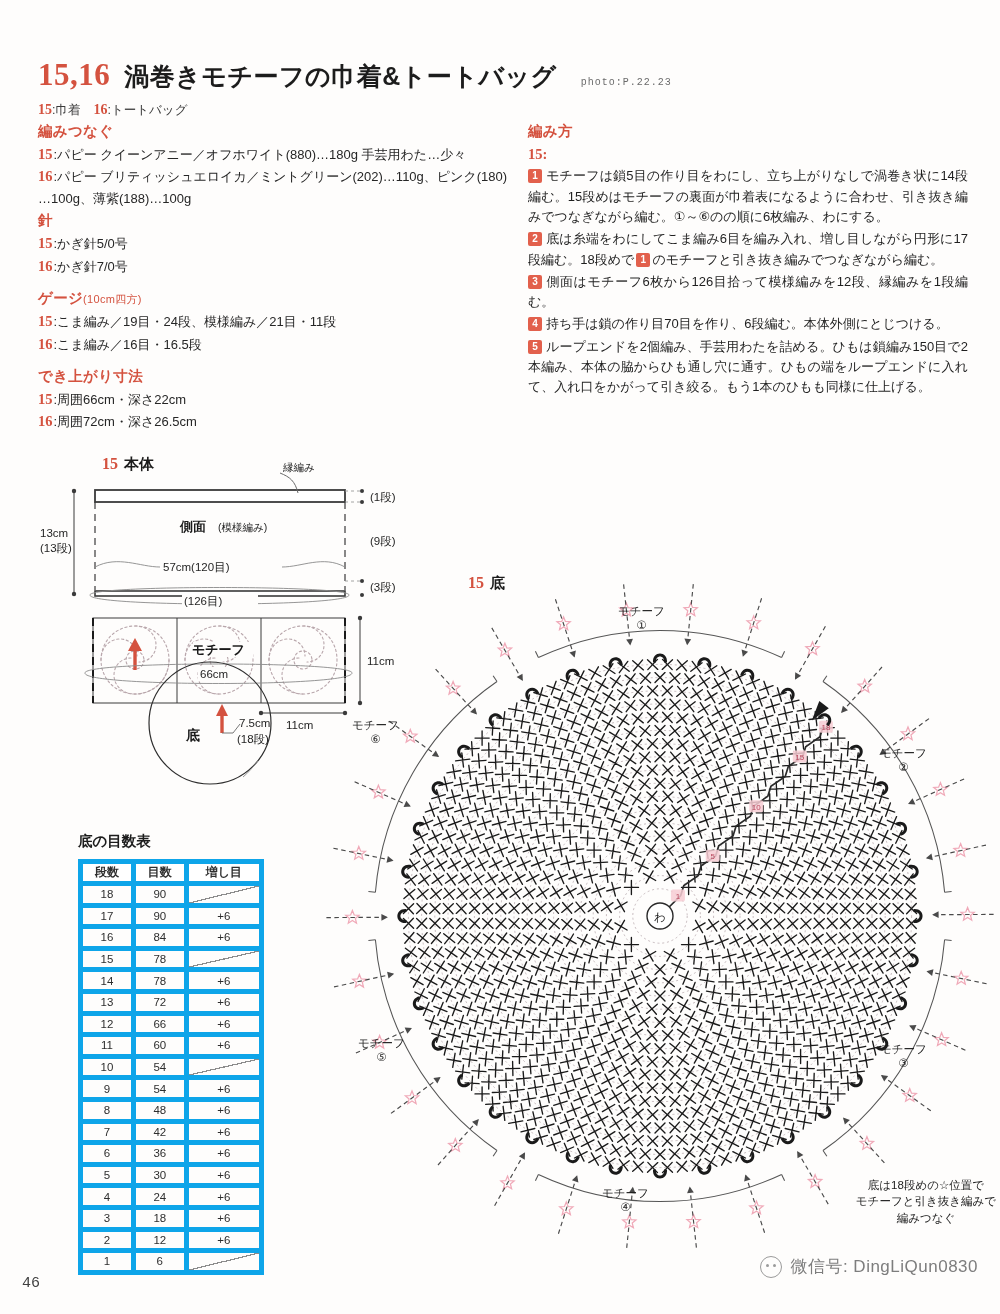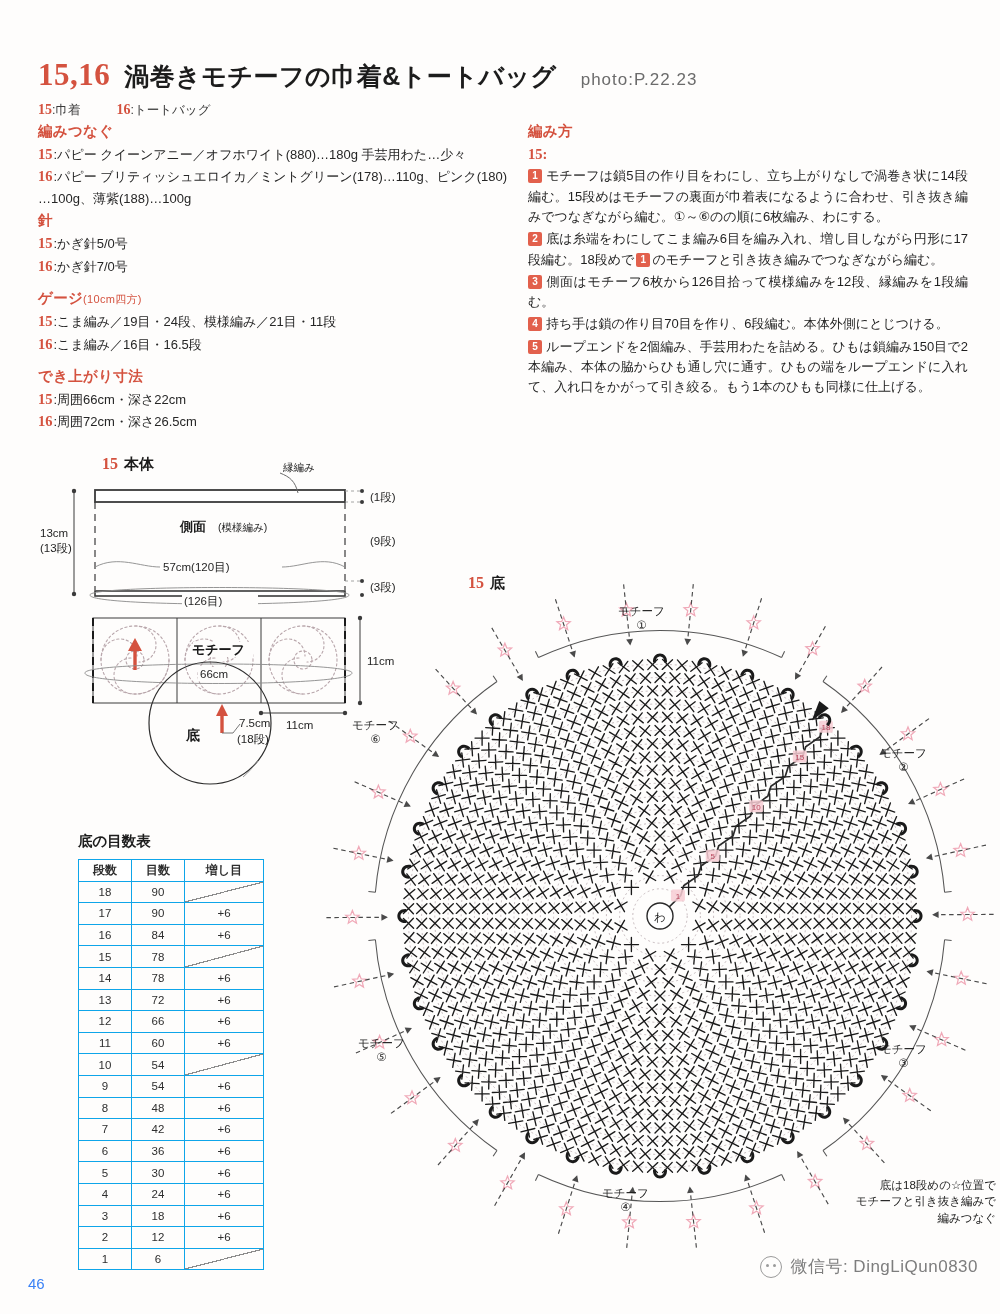--- a/index.html
+++ b/index.html
@@ -29,28 +29,28 @@
     font-family: "Liberation Serif", "DejaVu Serif", serif;
     font-size: 31px; font-weight: 700; color: #d4523f;
     letter-spacing: 0.5px;
   }
   .hdr-title {
     font-size: 25px; font-weight: 700; color: #1c1c1c;
     letter-spacing: 0.5px;
     margin-top: 24px;
   }
   .hdr-photo {
-    font-family: Liberation Sans, sans-serif;
-    font-size: 17px; color: #6b6b6b; letter-spacing: 1px;
+    font-family: Liberation Mono, monospace;
+    font-size: 10px; color: #6b6b6b; letter-spacing: 1px;
     margin-left: 10px;
     margin-top: 32px;
   }
   .hdr-sub {
     margin-top: 9px; font-size: 12.5px; color: #3a3a3a;
-    display: flex; gap: 36px;
+    display: flex; gap: 13px;
   }
   .hdr-sub .rn {
     color: #d4523f; font-weight: 700;
     font-family: "Liberation Serif", "DejaVu Serif", serif;
     font-size: 14px;
   }
 
   
   .col-left  { position: absolute; left: 38px;  top: 122px; width: 470px; }
   .col-right { position: absolute; left: 528px; top: 122px; width: 440px; }
@@ -98,21 +98,21 @@
   }
 
   
   .tbl-wrap { position: absolute; left: 78px; top: 832px; width: 190px; }
   .tbl-title { font-size: 14.5px; font-weight: 700; color: #1c1c1c; margin-bottom: 8px; }
   table.counts {
     border-collapse: collapse; width: 186px;
     font-size: 11.5px; color: #2e2e2e;
   }
   table.counts th, table.counts td {
-    border: 1px solid #0ea5e9;
+    border: 5px solid #0ea5e9;
     text-align: center; height: 21.6px; padding: 0;
     font-weight: 400;
   }
   table.counts th { font-weight: 700; font-size: 12px; background: #fff; }
   table.counts td.slash { position: relative; padding: 0; }
   table.counts td.slash::after {
     content: ""; position: absolute; left: 0; top: 0;
     width: 100%; height: 100%;
     background: linear-gradient(to bottom right,
       transparent calc(50% - 0.6px), #8c8c8c calc(50% - 0.6px),
@@ -133,28 +133,28 @@
     font-size: 16px; margin-right: 6px;
   }
   .motif-label {
     position: absolute; z-index: 6; text-align: center;
     font-size: 11.5px; color: #1f1f1f; line-height: 1.25;
     white-space: nowrap;
   }
   .note {
     position: absolute; right: 4px; bottom: 40px; z-index: 6;
     font-size: 11.5px; line-height: 1.42; color: #1f1f1f;
-    text-align: right; white-space: nowrap;
+    text-align: center; white-space: nowrap;
   }
 
   
   .pageno {
-    position: absolute; left: 28px; bottom: 22px;
-    font-size: 15px; color: #3b82f6;
-    font-family: Liberation Sans, sans-serif;
+    position: absolute; left: 22px; bottom: 22px;
+    font-size: 15px; color: #404040;
+    font-family: Liberation Mono, monospace;
   }
   .wm {
     position: absolute; right: 22px; bottom: 36px;
     display: flex; align-items: center; gap: 8px;
     font-size: 17px; color: #7d7d7d; letter-spacing: 0.5px;
     font-family: "Liberation Sans", sans-serif;
   }
   .wm-ball {
     width: 22px; height: 22px; border-radius: 50%;
     border: 1.6px solid #9b9b9b; position: relative; flex: none;
@@ -182,21 +182,21 @@
     <div class="hdr-sub">
       <span><span class="rn">15</span><span>:巾着</span></span>
       <span><span class="rn">16</span><span>:トートバッグ</span></span>
     </div>
   </div>
 
   <div class="col-left">
 
     <div class="sec-head">編みつなぐ</div>
     <div class="line"><span class="rn">15</span><span>:パピー クイーンアニー／オフホワイト(880)…180g  手芸用わた…少々</span></div>
-    <div class="line"><span class="rn">16</span><span>:パピー ブリティッシュエロイカ／ミントグリーン(178)…110g、ピンク(180)</span></div>
+    <div class="line"><span class="rn">16</span><span>:パピー ブリティッシュエロイカ／ミントグリーン(202)…110g、ピンク(180)</span></div>
     <div class="line"><span>…100g、薄紫(188)…100g</span></div>
 
     <div class="sec-head" style="margin-top:3px">針</div>
     <div class="line"><span class="rn">15</span><span>:かぎ針5/0号</span></div>
     <div class="line"><span class="rn">16</span><span>:かぎ針7/0号</span></div>
 
     <div class="sec-gap"></div>
 
     <div class="sec-head"><span>ゲージ</span><span class="small">(10cm四方)</span></div>
     <div class="line"><span class="rn">15</span><span>:こま編み／19目・24段、模様編み／21目・11段</span></div>

